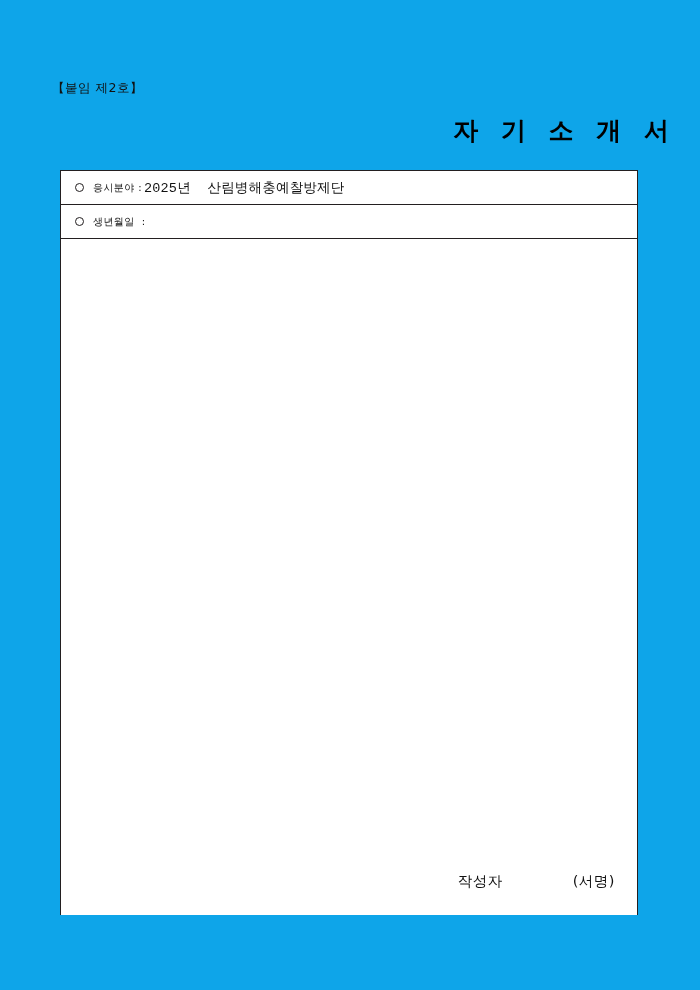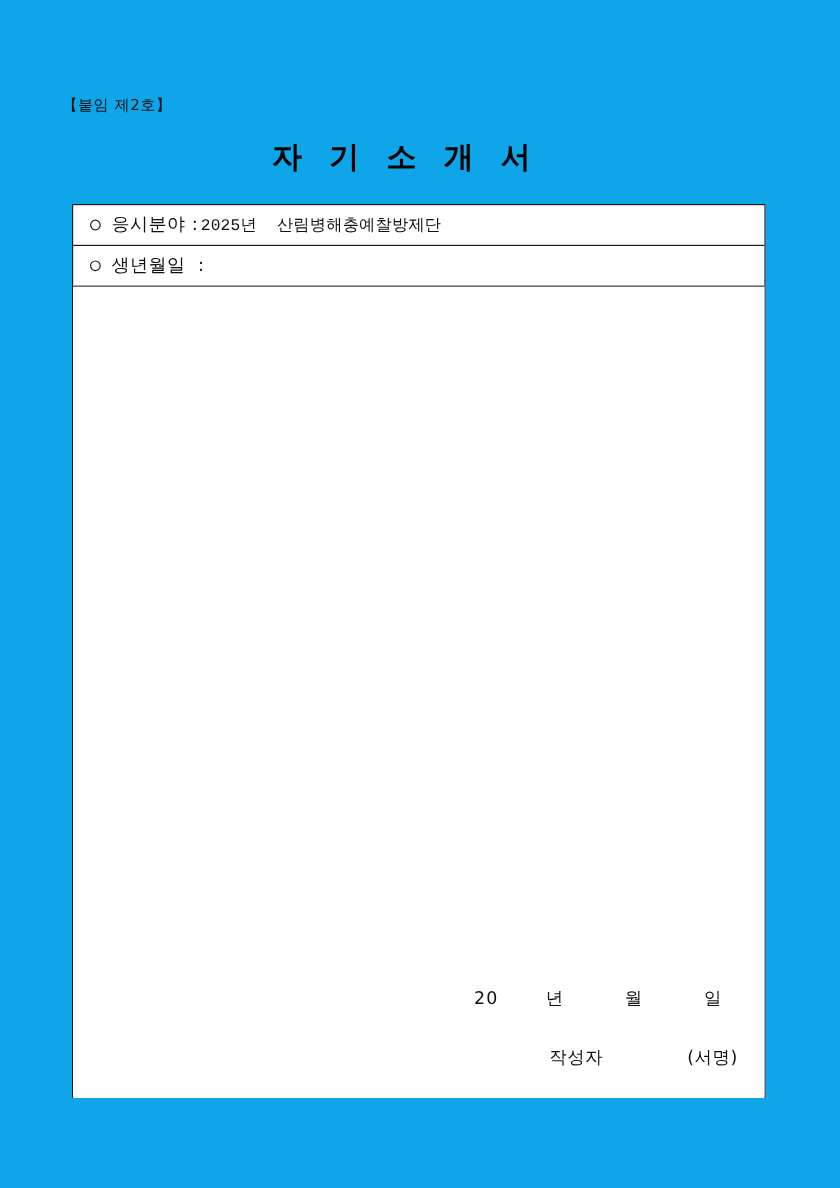--- a/index.html
+++ b/index.html
@@ -34,21 +34,21 @@
     color: #111;
     white-space: nowrap;
   }
 
   
   .doc-title {
     position: absolute;
     left: 0;
     top: 114px;
     width: 676px;
-    text-align: center;
+    text-align: right;
     font-size: 25px;
     font-weight: bold;
     letter-spacing: 7px;
     color: #000;
   }
 
   
   .form-frame {
     position: absolute;
     left: 60px;
@@ -75,21 +75,21 @@
     height: 9px;
     border: 1px solid #231f20;
     border-radius: 50%;
     box-sizing: border-box;
     display: inline-block;
     margin-right: 9px;
     flex: 0 0 auto;
   }
 
   .field-label {
-    font-size: 15px;
+    font-size: 10px;
     color: #111;
     white-space: pre;
     letter-spacing: 0.4px;
   }
 
   .field-value {
     font-size: 13.5px;
     color: #111;
     white-space: pre;
     letter-spacing: 0.2px;
@@ -152,21 +152,20 @@
 
 
     <div class="field-row">
       <span class="bullet-circle"></span>
       <span class="field-label">생년월일  :</span>
       <span class="field-value"></span>
     </div>
 
     <div class="write-area">
       <div class="signature-block">
-        <div class="date-line">20       년         월         일</div>
         <div class="writer-line">
           <span class="writer-label">작성자</span>
           <span class="sign-label">(서명)</span>
         </div>
       </div>
     </div>
 
   </div>
 </div>
 

